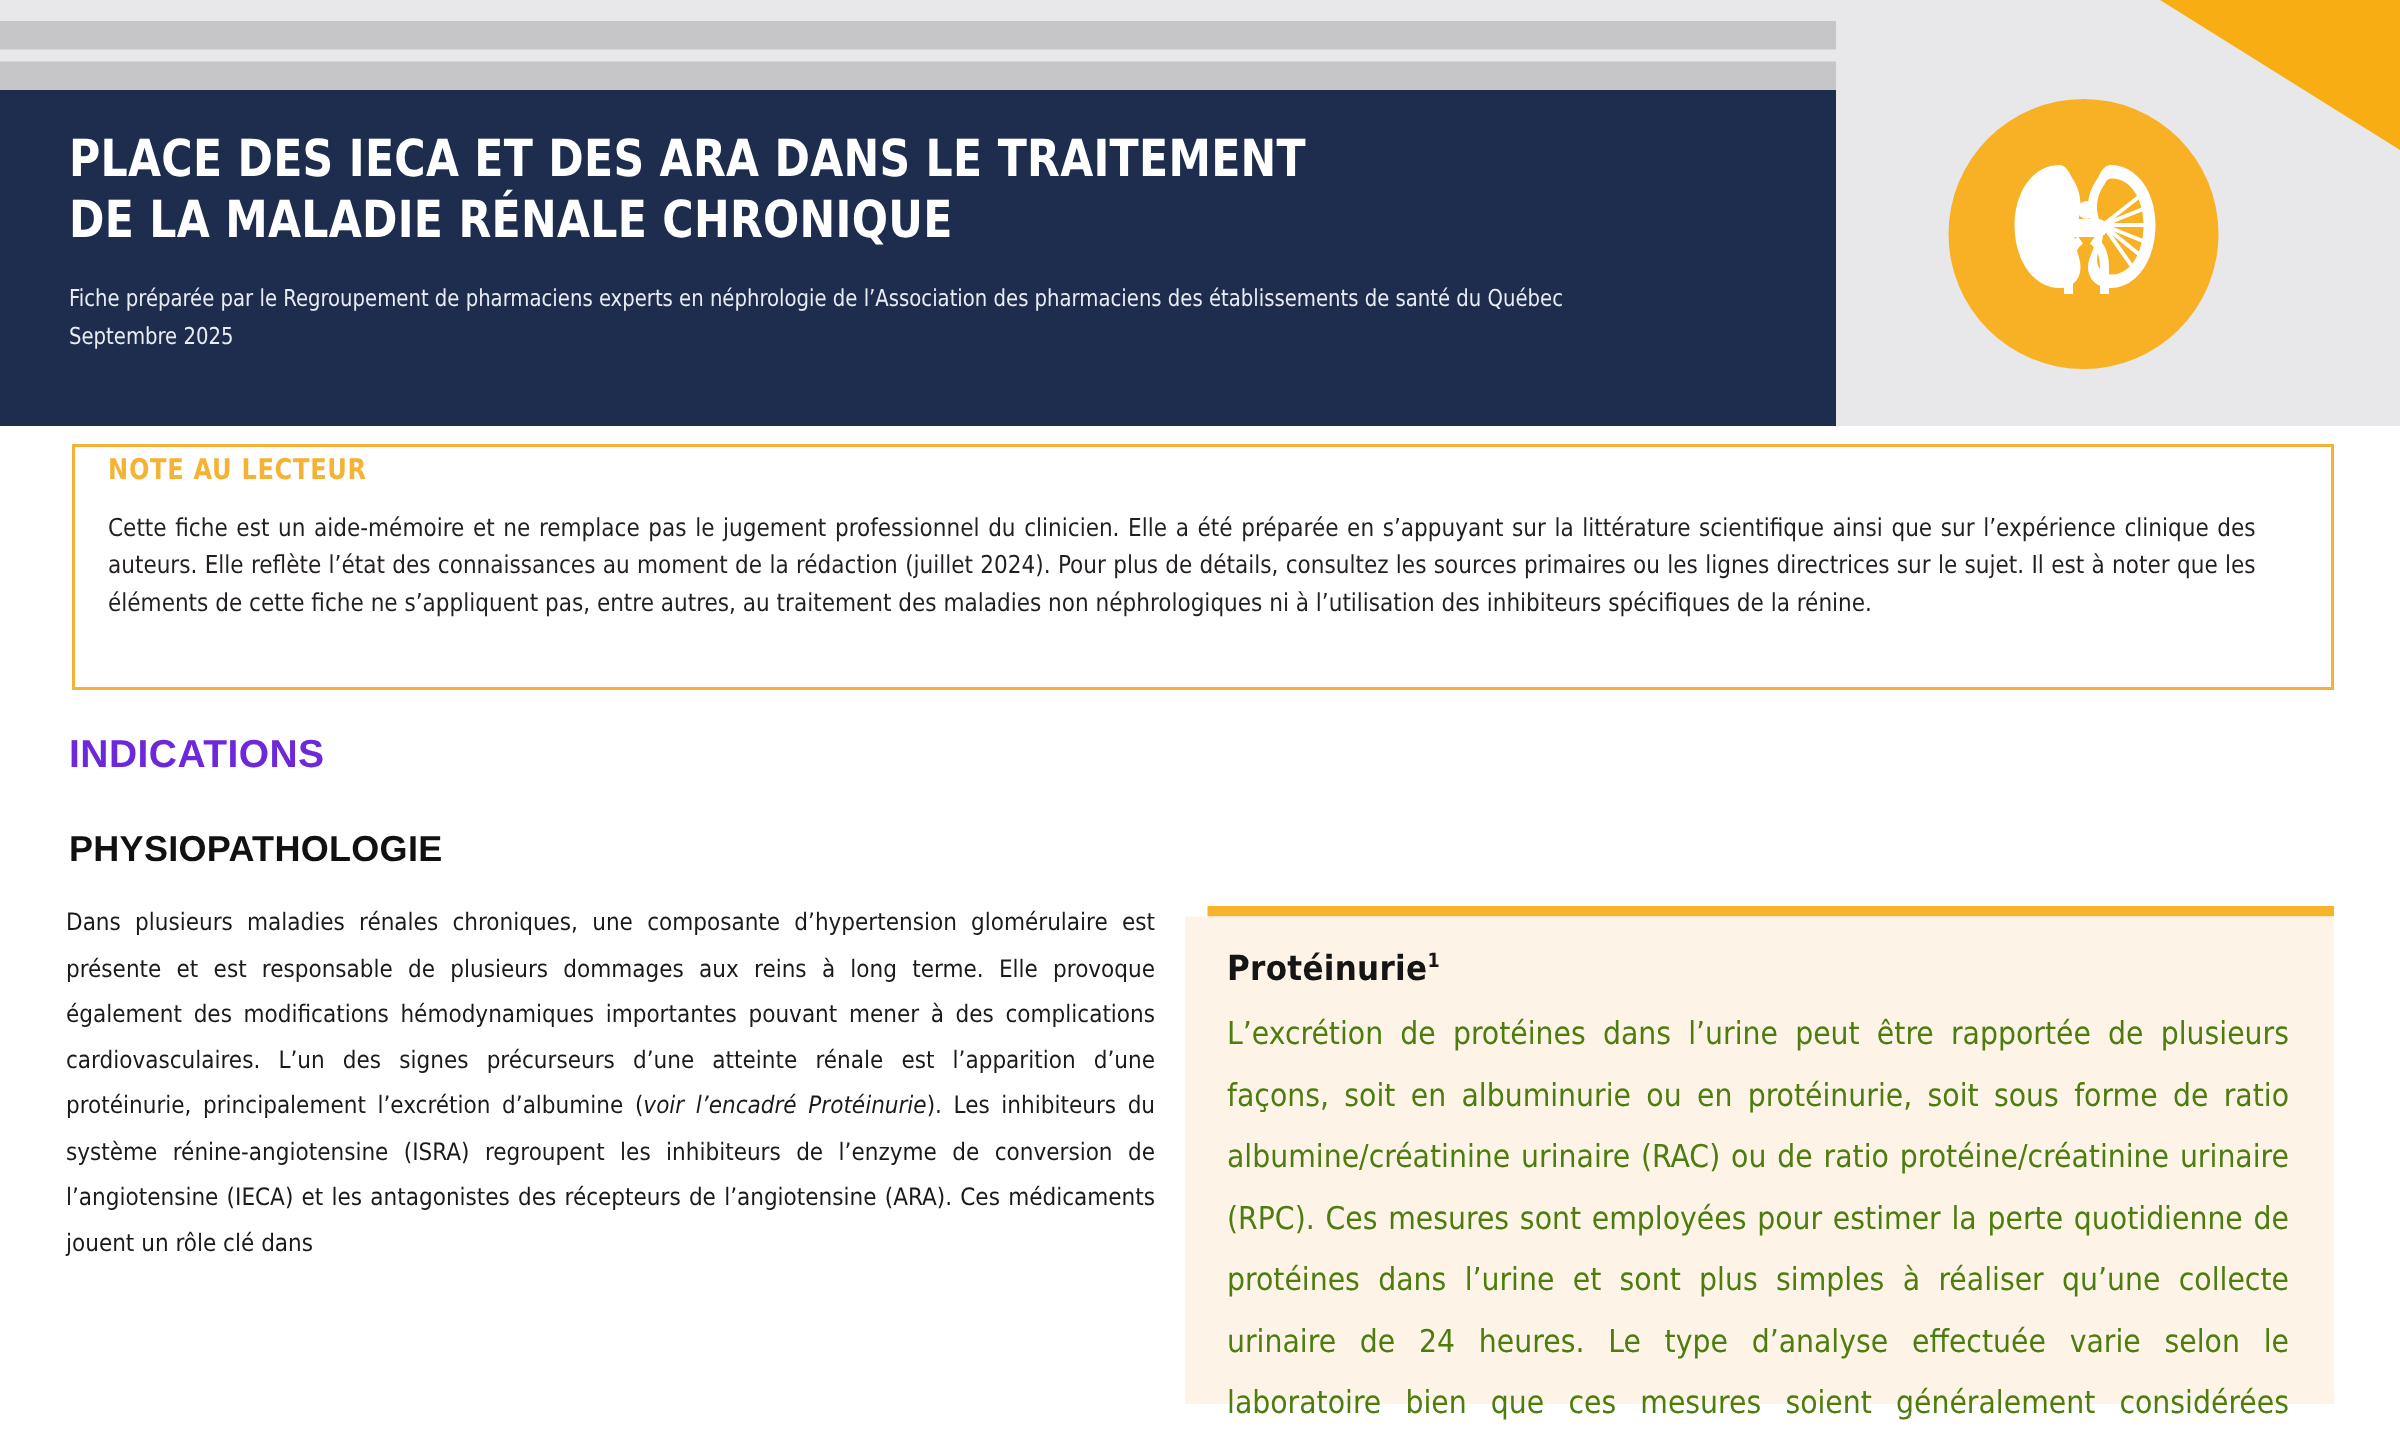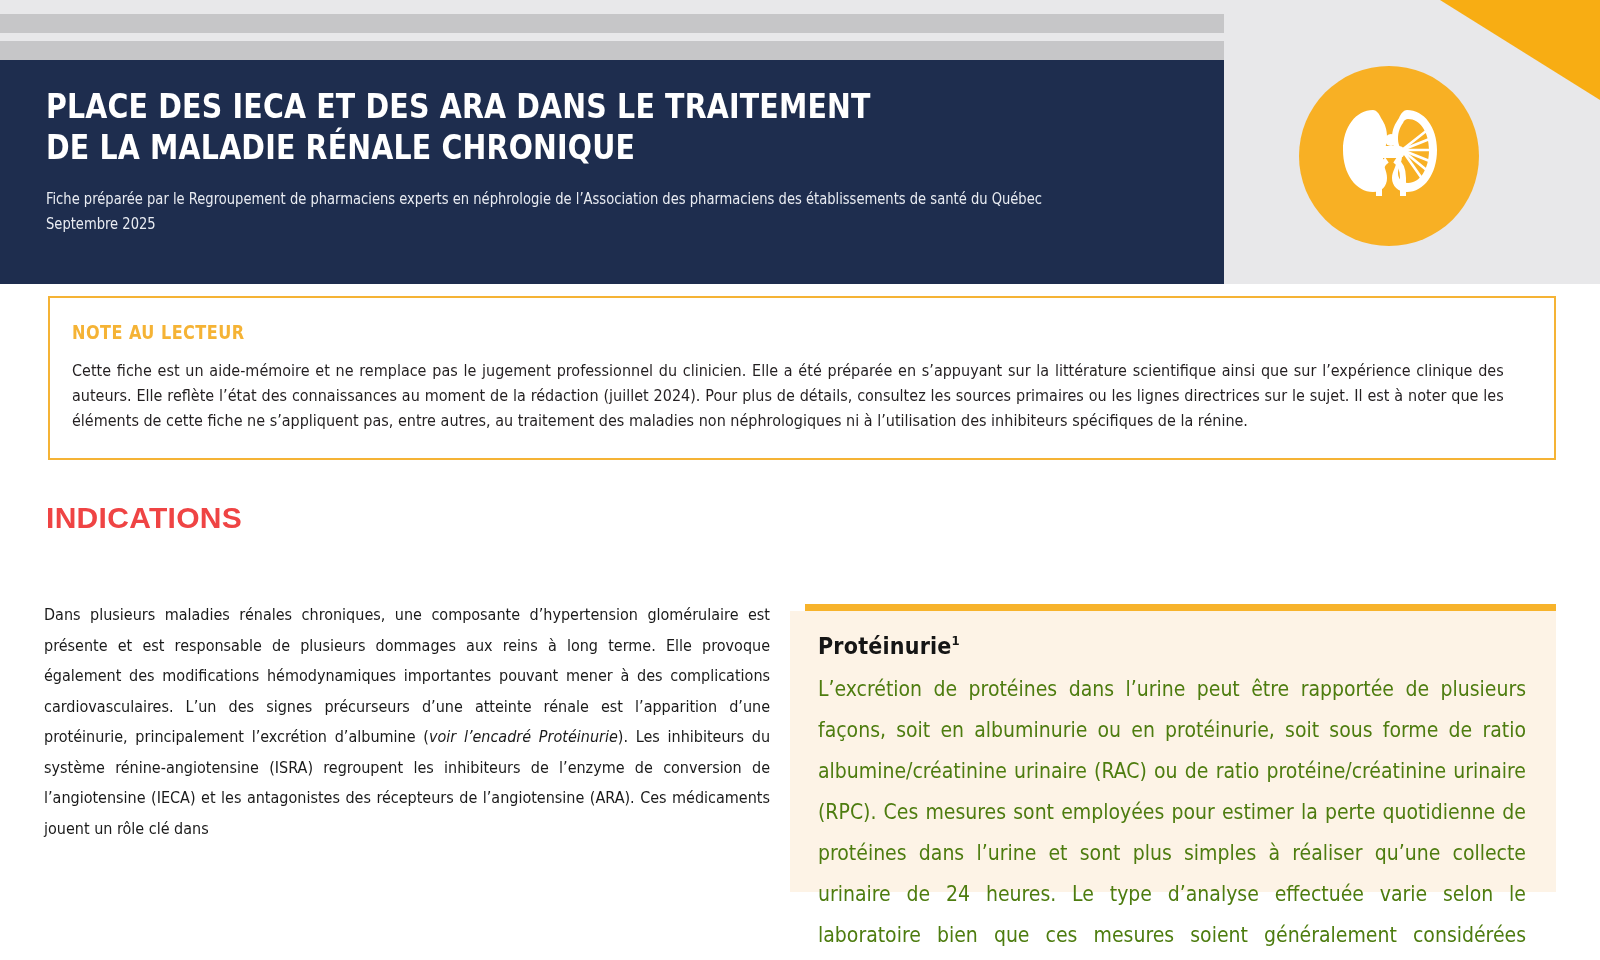--- a/index.html
+++ b/index.html
@@ -75,21 +75,21 @@
   }
   .kidney-badge svg { display:block; }
 
   
   .note-box {
     position:absolute;
     left:48px; top:296px;
     width:1508px; height:164px;
     border:2px solid #f5b335;
     background:#ffffff;
-    padding:23px 22px 0 22px;
+    padding:4px 22px 0 22px;
   }
   .note-title {
     color:#f5b335;
     font-weight:bold;
     font-size:19px;
     letter-spacing:.5px;
     font-family:"Liberation Sans Narrow","DejaVu Sans Condensed","Liberation Sans", sans-serif;
     transform:scaleX(.94);
     transform-origin:left top;
   }
@@ -101,24 +101,24 @@
     text-align:justify;
     font-family:"Liberation Sans Narrow","DejaVu Sans Condensed","Liberation Sans", sans-serif;
     transform:scaleX(.97);
     transform-origin:left top;
     width:1476px;
   }
 
   
   .section-heading {
     position:absolute;
-    left:46px; top:501px;
-    color:#ef4444;
-    font-weight:bold;
-    font-size:30px;
+    left:46px; top:487px;
+    color:#6d28d9;
+    font-weight:bold;
+    font-size:26px;
     letter-spacing:.3px;
   }
   .sub-heading {
     position:absolute;
     left:46px; top:553px;
     color:#111111;
     font-weight:bold;
     font-size:24px;
     letter-spacing:.2px;
   }
@@ -138,21 +138,21 @@
 
   .side-box-rule {
     position:absolute;
     left:805px; top:604px;
     width:751px; height:7px;
     background:#f7b32b;
   }
   .side-box {
     position:absolute;
     left:790px; top:611px;
-    width:766px; height:281px;
+    width:766px; height:325px;
     background:#fdf3e6;
     padding:22px 30px 0 28px;
   }
   .side-title {
     font-weight:bold;
     font-size:23px;
     color:#151515;
     letter-spacing:.2px;
     font-family:"Liberation Sans Narrow","DejaVu Sans Condensed","Liberation Sans", sans-serif;
   }
@@ -211,20 +211,21 @@
       <circle cx="92" cy="74" r="6" fill="#ffffff"></circle>
     </svg>
   </div>
 
   <div class="note-box">
     <div class="note-title">NOTE AU LECTEUR</div>
     <div class="note-body">Cette fiche est un aide-mémoire et ne remplace pas le jugement professionnel du clinicien. Elle a été préparée en s’appuyant sur la littérature scientifique ainsi que sur l’expérience clinique des auteurs. Elle reflète l’état des connaissances au moment de la rédaction (juillet 2024). Pour plus de détails, consultez les sources primaires ou les lignes directrices sur le sujet. Il est à noter que les éléments de cette fiche ne s’appliquent pas, entre autres, au traitement des maladies non néphrologiques ni à l’utilisation des inhibiteurs spécifiques de la rénine.</div>
   </div>
 
   <div class="section-heading">INDICATIONS</div>
+  <div class="sub-heading">PHYSIOPATHOLOGIE</div>
 
   <div class="col-left">
     <span>Dans plusieurs maladies rénales chroniques, une composante d’hypertension glomérulaire est présente et est responsable de plusieurs dommages aux reins à long terme. Elle provoque également des modifications hémodynamiques importantes pouvant mener à des complications cardiovasculaires. L’un des signes précurseurs d’une atteinte rénale est l’apparition d’une protéinurie, principalement l’excrétion d’albumine (</span><i>voir l’encadré Protéinurie</i><span>). Les inhibiteurs du système rénine-angiotensine (ISRA) regroupent les inhibiteurs de l’enzyme de conversion de l’angiotensine (IECA) et les antagonistes des récepteurs de l’angiotensine (ARA). Ces médicaments jouent un rôle clé dans</span>
   </div>
 
   <div class="side-box-rule"></div>
   <div class="side-box">
     <div class="side-title"><span>Protéinurie</span><sup>1</sup></div>
     <div class="side-body">L’excrétion de protéines dans l’urine peut être rapportée de plusieurs façons, soit en albuminurie ou en protéinurie, soit sous forme de ratio albumine/créatinine urinaire (RAC) ou de ratio protéine/créatinine urinaire (RPC). Ces mesures sont employées pour estimer la perte quotidienne de protéines dans l’urine et sont plus simples à réaliser qu’une collecte urinaire de 24 heures. Le type d’analyse effectuée varie selon le laboratoire bien que ces mesures soient généralement considérées comme cliniquement équivalentes. Il est cependant recommandé d’utiliser le RAC, le RPC ou la collecte urinaire de 24 heures en clinique.</div>
   </div>

